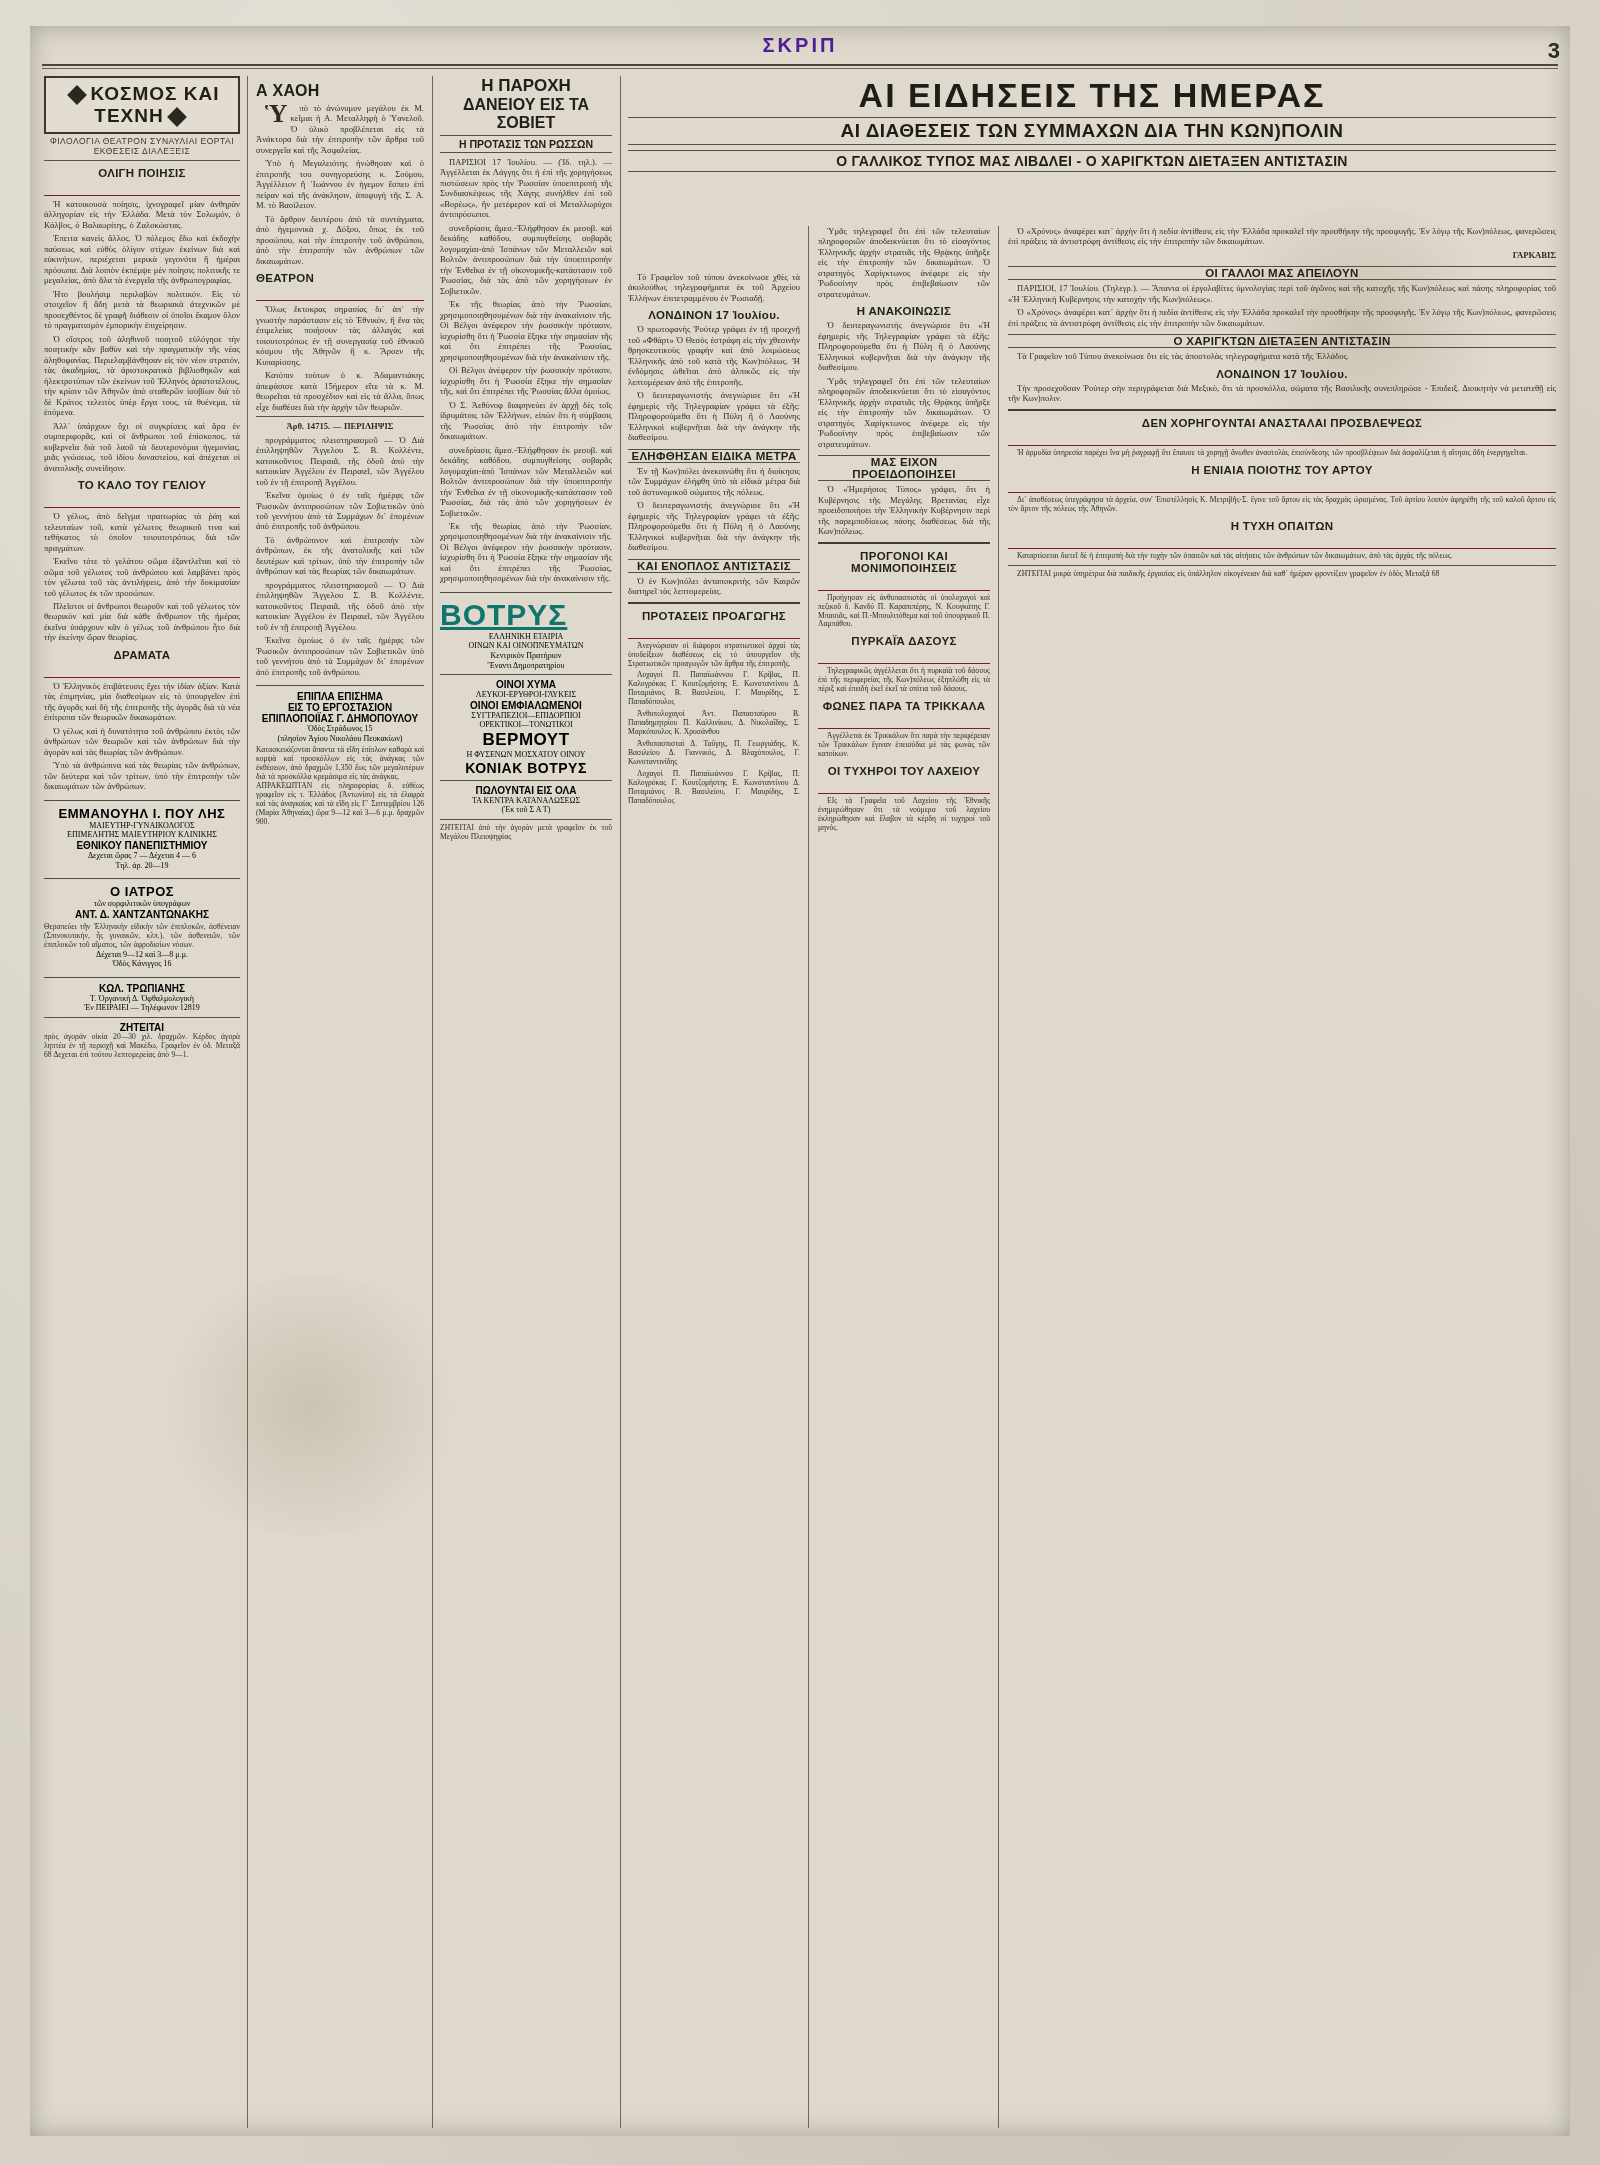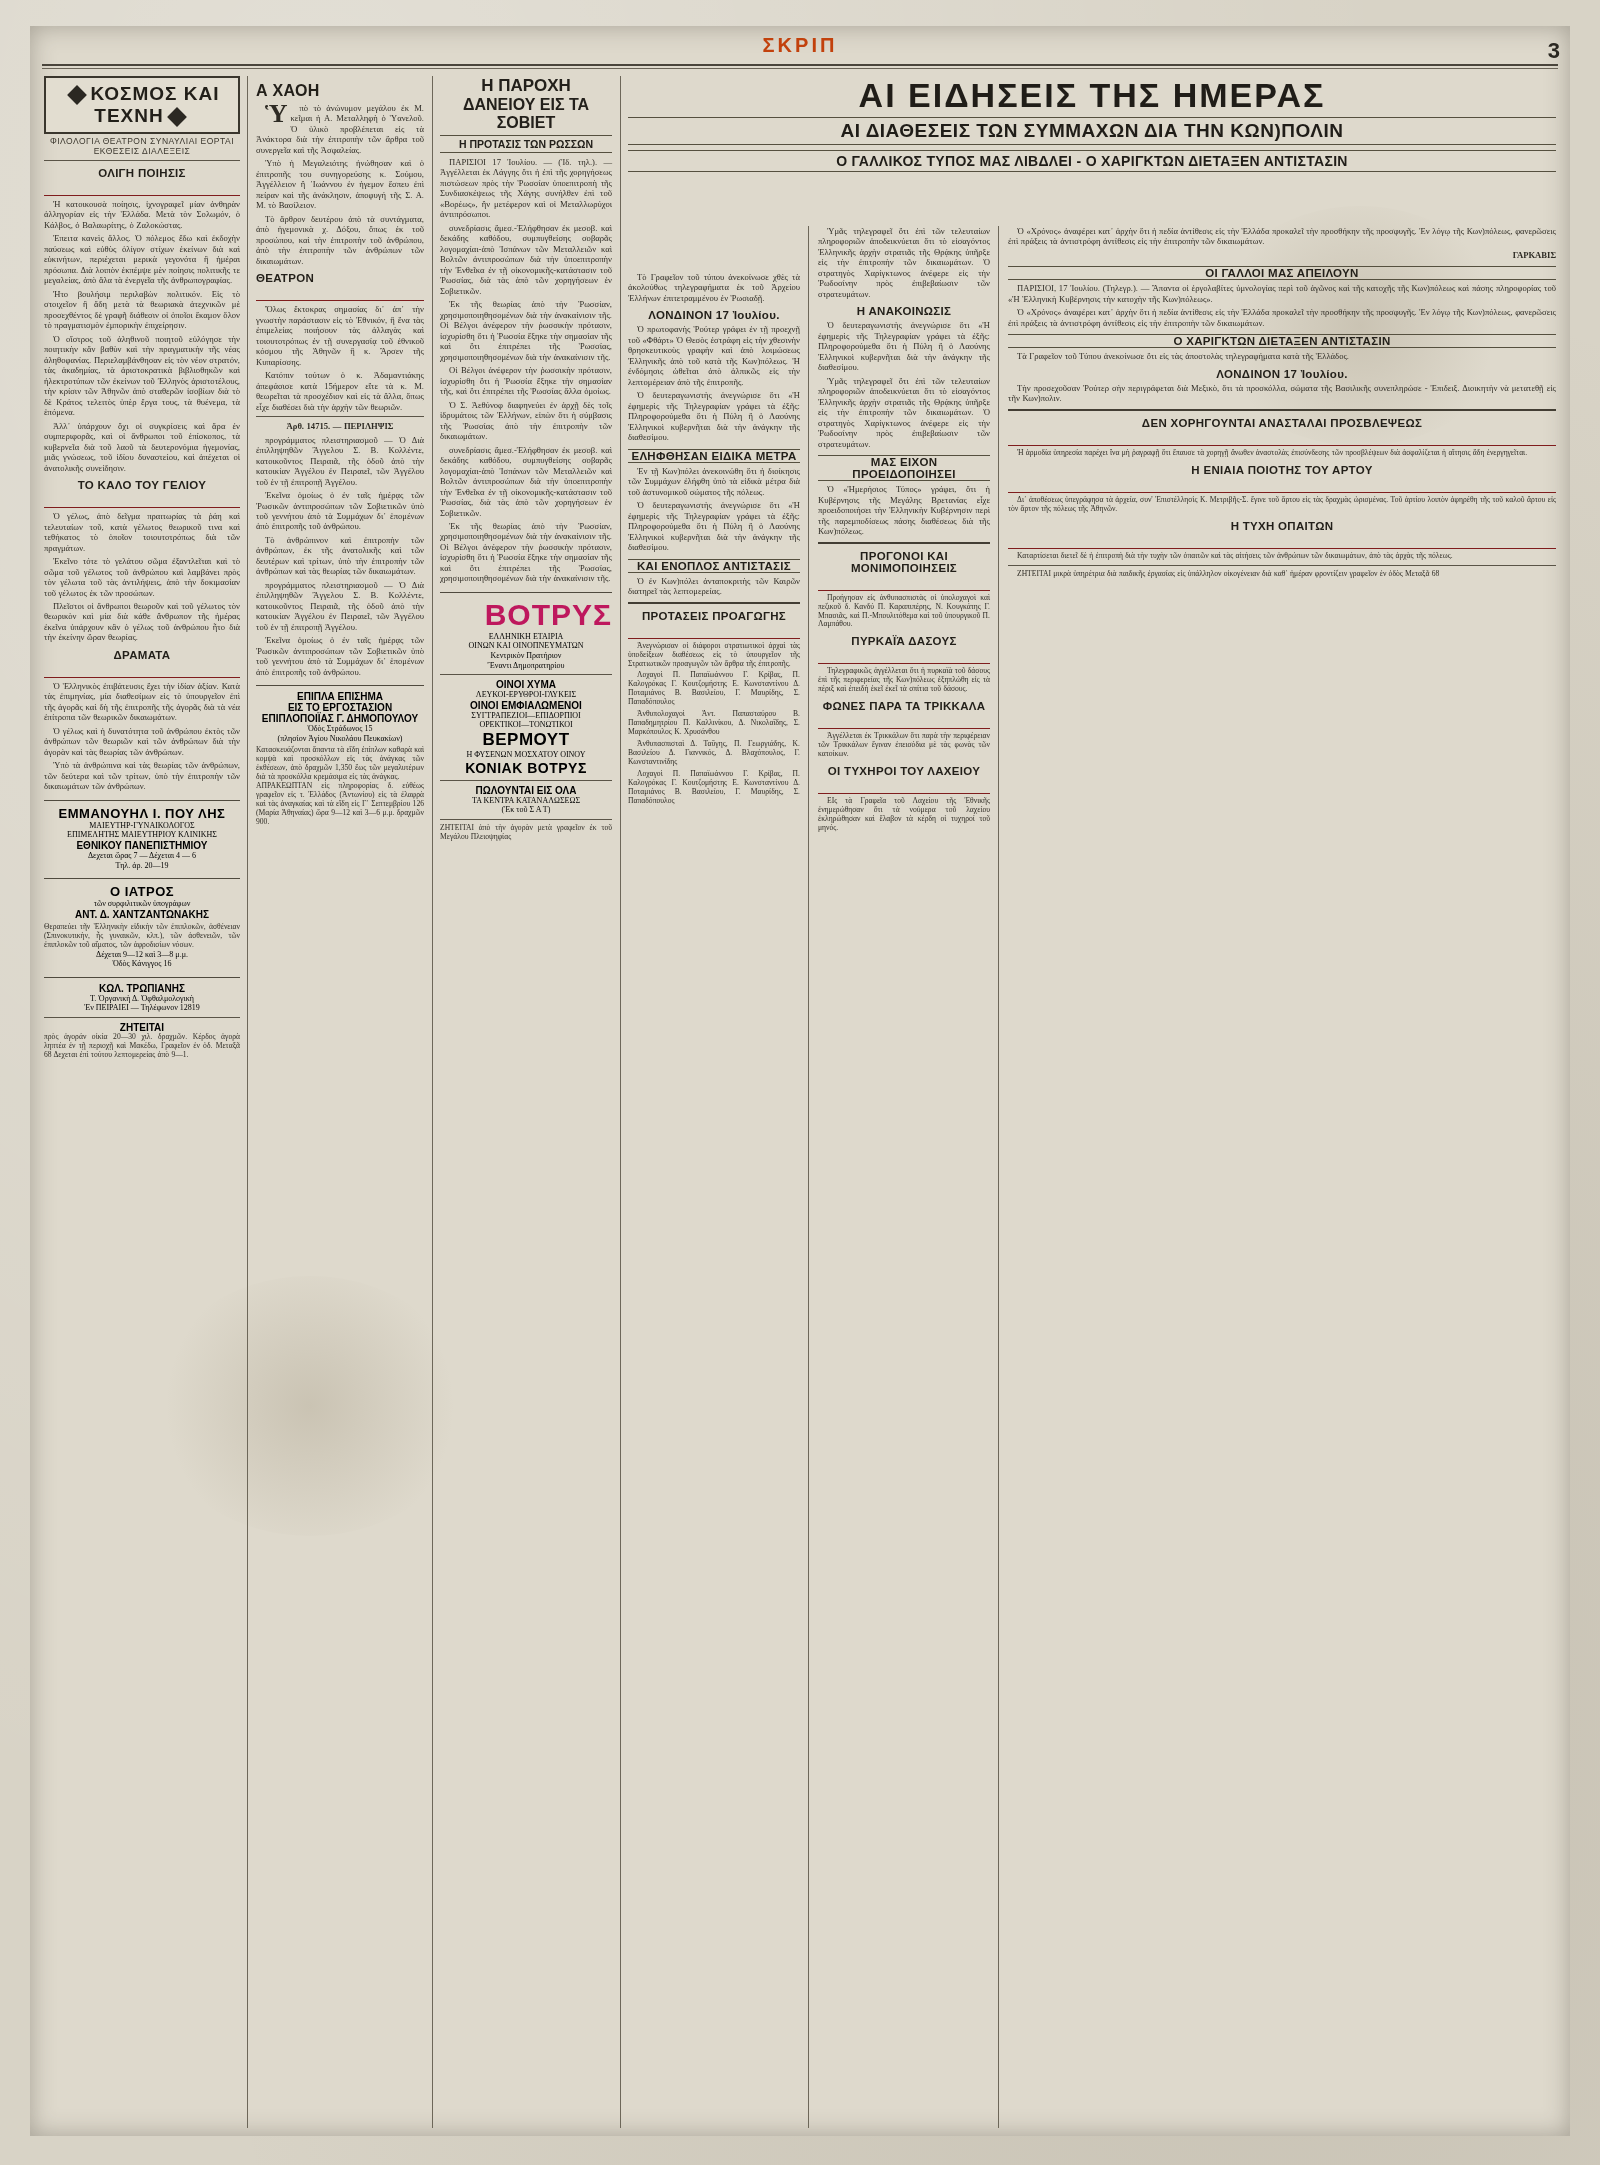--- a/index.html
+++ b/index.html
@@ -15,21 +15,21 @@
   .sheet{
     position:absolute;left:30px;top:26px;width:1540px;height:2110px;
     background:#ded9cc;
     box-shadow:0 0 24px rgba(60,55,45,.35) inset;
   }
   
   .masthead{position:absolute;left:0;top:0;width:100%;height:44px;}
   .mast-title{
     position:absolute;left:50%;transform:translateX(-50%);top:8px;
     font-family:"Liberation Sans", sans-serif;font-weight:bold;font-size:20px;
-    letter-spacing:3px;color:#c2410c;
+    letter-spacing:3px;color:#4c1d95;
   }
   .mast-page{
     position:absolute;right:10px;top:12px;font-family:"Liberation Sans", sans-serif;
     font-weight:bold;font-size:22px;color:#2b2822;
   }
   .rule{position:absolute;left:12px;right:12px;top:38px;border-top:2px solid #4a453c;}
   .rule2{position:absolute;left:12px;right:12px;top:42px;border-top:1px solid #6a6458;}
 
   
   .cols{position:absolute;left:14px;top:50px;right:14px;bottom:8px;}
@@ -65,21 +65,21 @@
   }
   .centerline{text-align:center;text-indent:0 !important;font-weight:bold;}
 
   
   .ad{border-top:1px solid #4f4a3e;margin-top:8px;padding-top:5px;text-align:center;}
   .ad .big{font-family:"Liberation Sans", sans-serif;font-weight:bold;font-size:13px;letter-spacing:.5px;}
   .ad .mid{font-family:"Liberation Sans", sans-serif;font-weight:bold;font-size:10px;}
   .ad .sm{font-size:8px;line-height:1.2;}
   .botrys{
     font-family:"Liberation Sans", sans-serif;font-weight:bold;font-size:30px;
-    letter-spacing:1px;text-align:right;color:#be185d;
+    letter-spacing:1px;text-align:left;color:#0f766e;text-decoration:underline;
   }
   .hrthin{border-top:1px solid #5a5447;margin:4px 0;}
   .hrthick{border-top:2px solid #433e34;margin:5px 0;}
   .dia{display:inline-block;width:14px;height:14px;background:#2b2822;
     transform:rotate(45deg);vertical-align:middle;margin:0 6px;}
   .bigtitle{
     font-family:"Liberation Sans", sans-serif;font-weight:bold;
     font-size:34px;letter-spacing:2px;text-align:center;color:#201d18;
   }
   .sub2{font-family:"Liberation Sans", sans-serif;font-weight:bold;font-size:19px;

